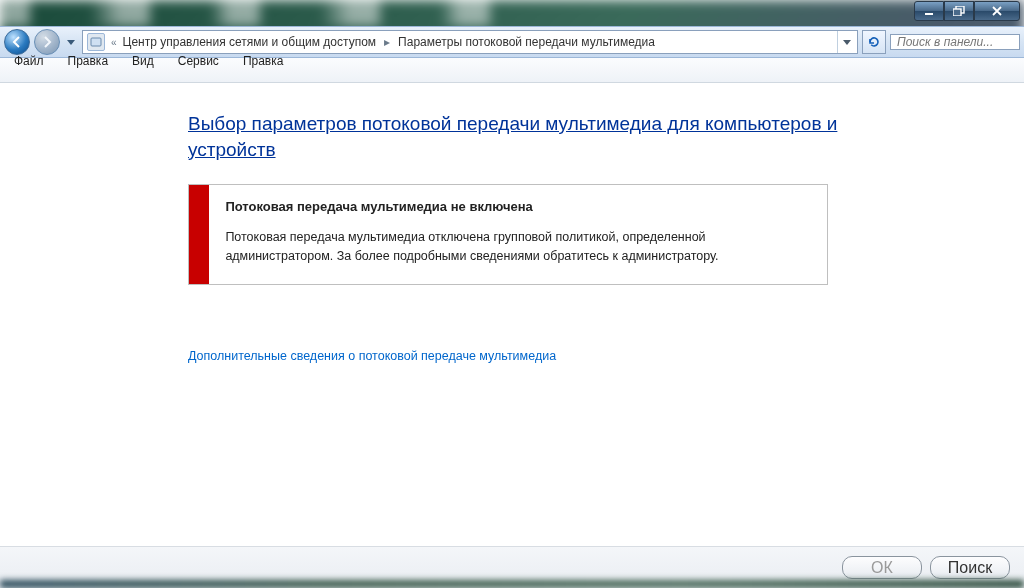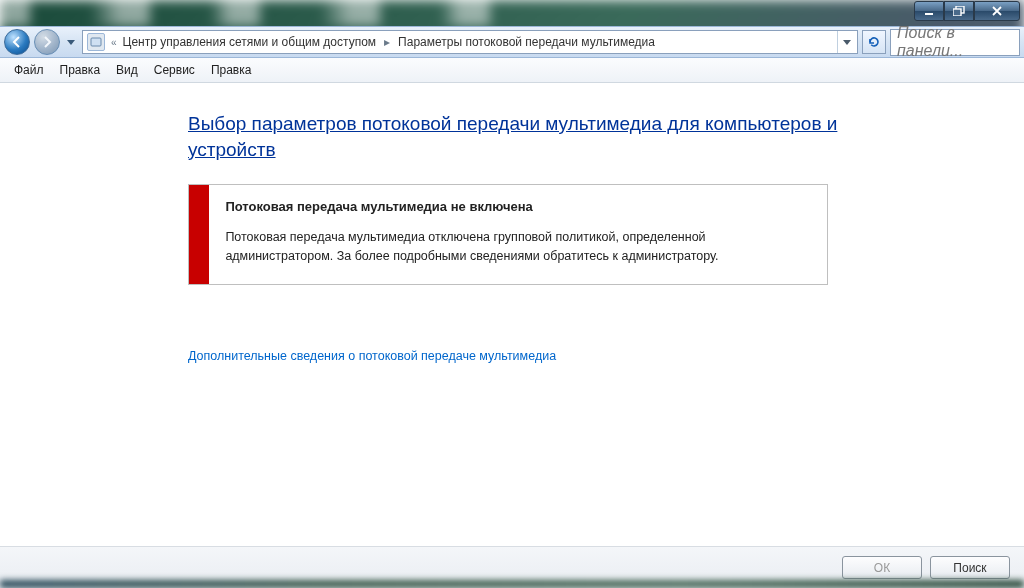--- a/index.html
+++ b/index.html
@@ -77,29 +77,29 @@
   .address .spacer{flex:1}
   .address .dropbtn{
     width:18px; height:22px; border-left:1px solid #c0d0e0;
     display:flex;align-items:center;justify-content:center;color:#4a5a6a;
   }
   .refresh-btn{
     width:24px;height:24px;border:1px solid #8aa0bc;background:linear-gradient(#f0f6ff,#d6e4f4);
     display:flex;align-items:center;justify-content:center;color:#1560b8;
   }
   .search{
-    width:130px;height:27px;border:1px solid #8aa0bc;background:#fff;
-    display:flex;align-items:center;padding:0 6px;color:#777;font-style:italic;font-size:16px;
+    width:130px;height:16px;border:1px solid #8aa0bc;background:#fff;
+    display:flex;align-items:center;padding:0 6px;color:#777;font-style:italic;font-size:12px;
   }
 
   
   .menubar{
     height:22px;background:linear-gradient(#fbfcfe, #eef2f7);
     border-bottom:1px solid #d0d8e0;
-    display:flex;align-items:center;gap:0;padding:12px 6px;
+    display:flex;align-items:flex-end;gap:8px;padding:12px 6px;
     font-size:12px;color:#222;
   }
   .menuitem{padding:2px 8px;}
 
   
   .content-wrap{
     flex:1;background:#fff;display:flex;flex-direction:column;
   }
   .content{
     flex:1;padding:28px 40px 10px 188px;
@@ -123,23 +123,23 @@
 
   
   .footer{
     height:42px;
     border-top:1px solid #d8dde3;
     background:linear-gradient(#f4f6f9,#e9edf2);
     display:flex;justify-content:flex-end;align-items:center;gap:8px;padding:0 14px;
   }
   .btn{
     min-width:80px;height:23px;
-    border:1px solid #8a949e;border-radius:3px;
+    border:1px solid #8a949e;border-radius:10px;
     background:linear-gradient(#fdfdfe,#e8ecf1);
-    font-size:12px;color:#333;
+    font-size:16px;color:#333;
     display:flex;align-items:center;justify-content:center;
   }
   .btn.disabled{color:#9a9a9a;}
 
   .bottom-desktop{
     position:absolute;left:0;right:0;bottom:0;height:8px;
     background:linear-gradient(90deg,#2a4a5a,#3a5a4a,#4a6a5a,#2a4a3a);
     filter:blur(3px);
   }
 </style>

